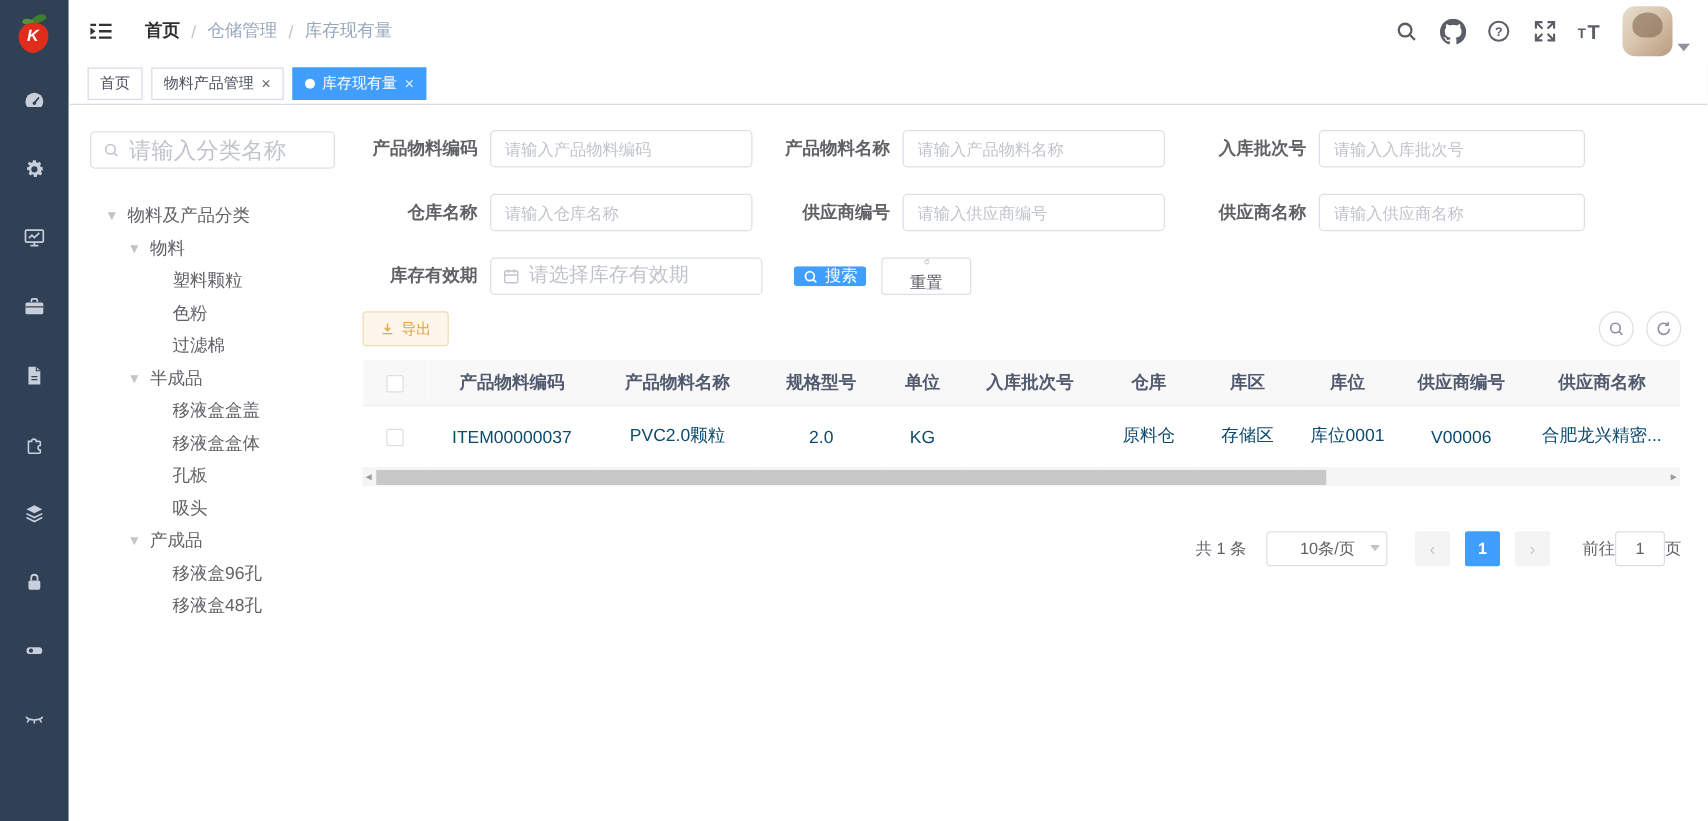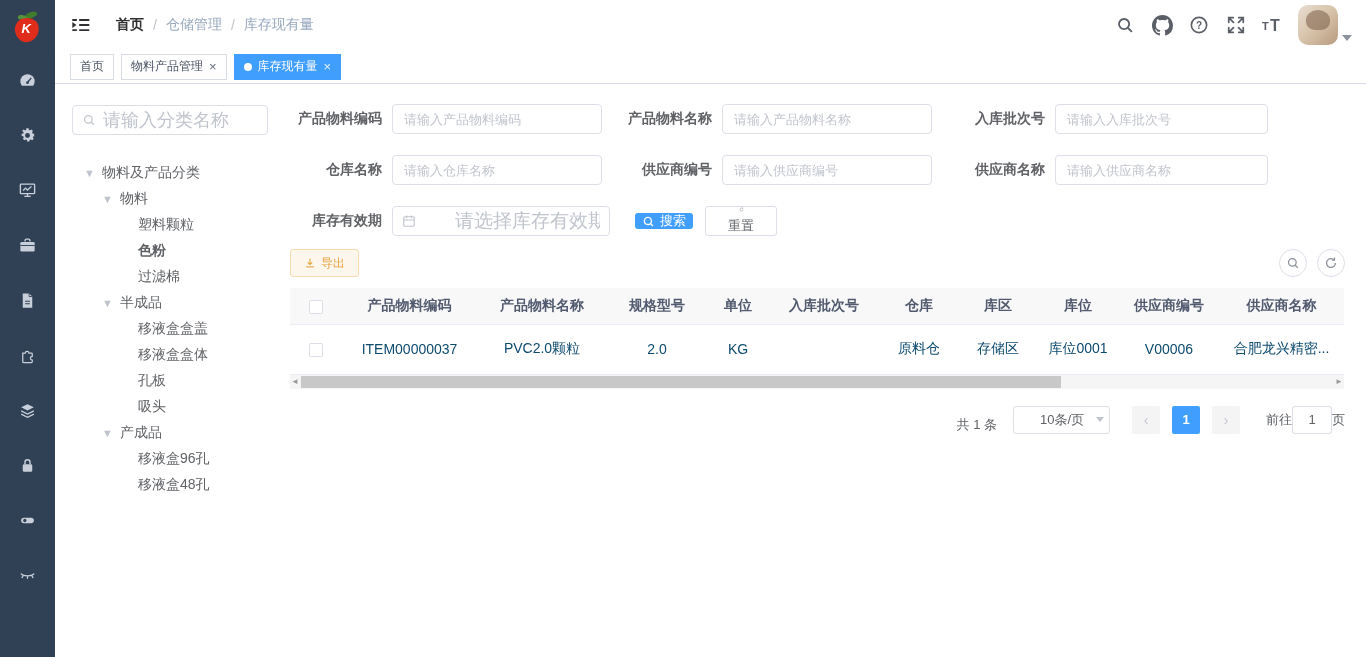--- a/index.html
+++ b/index.html
@@ -71,21 +71,21 @@
   
   .filter-grid { display:grid; grid-template-columns:92px 210px 100px 210px 103px 213px;
     column-gap:10px; row-gap:21px; align-items:center; }
   .f-label { font-size:14px; font-weight:700; color:#606266; text-align:right; white-space:nowrap; }
   .f-input { height:30px; border:1px solid #dcdfe6; border-radius:4px; width:100%; padding:0 11px;
     font-size:13px; color:#606266; outline:none; font-family:inherit; }
   .f-input::placeholder { color:#c0c4cc; }
   .filter-row3 { display:flex; align-items:center; margin-top:21px; }
   .date-box { width:218px; height:30px; border:1px solid #dcdfe6; border-radius:4px; margin-left:10px;
     display:flex; align-items:center; padding:0 9px; gap:7px; }
-  .date-box input { border:none; outline:none; flex:1; font-size:19px; min-width:0; font-family:Liberation Serif, serif;margin-left:32px; }
+  .date-box input { border:none; outline:none; flex:1; font-size:16px; min-width:0; font-family:Liberation Serif, serif; }
   .date-box input::placeholder { color:#c0c4cc; }
   .btn { display:inline-flex; align-items:center; justify-content:center; gap:5px; border-radius:3px;
     font-size:13px; cursor:pointer; border:1px solid transparent; white-space:nowrap; }
   .btn-search { width:58px; height:16px; background:#409eff; color:#fff; margin-left:25px; }
   .btn-reset { width:72px; height:30px; background:#fff; border-color:#dcdfe6; color:#606266; margin-left:12px;flex-direction:column; }
 
   
   .toolbar { display:flex; align-items:center; margin-top:13px;justify-content:space-between; }
   .btn-export { height:28px; padding:0 13px; background:#fdf6ec; border-color:#f5dab1; color:#e6a23c; font-size:12px; }
   .toolbar-right { margin-left:auto; display:flex; gap:10px; }
@@ -103,21 +103,21 @@
     vertical-align:middle; cursor:pointer; }
 
   
   .h-scroll { height:14px; width:1054px; background:#f5f5f5; display:flex; align-items:center; }
   .h-arrow { width:10px; flex:none; display:flex; align-items:center; justify-content:center; color:#9a9a9a;
     font-size:8px; cursor:pointer; }
   .h-track { flex:1; height:14px; position:relative; }
   .h-thumb { position:absolute; left:1px; top:1px; height:12px; width:73.5%; background:#c8c8c8; cursor:pointer; }
 
   
-  .pagination { margin-top:17px; display:flex; justify-content:flex-end; align-items:flex-end;
+  .pagination { margin-top:36px; display:flex; justify-content:flex-end; align-items:center;
     font-size:13px; color:#606266; }
   .pg-total { margin-right:16px; }
   .pg-size { width:97px; height:28px; border:1px solid #dcdfe6; border-radius:3px; display:flex;
     align-items:center; justify-content:center; gap:12px; cursor:pointer; color:#606266;padding-left:21px; }
   .pg-size-caret { width:0; height:0; border-left:4px solid transparent; border-right:4px solid transparent;
     border-top:5px solid #c0c4cc; }
   .pg-btn { width:28px; height:28px; border-radius:2px; background:#f4f4f5; color:#c0c4cc; display:flex;
     align-items:center; justify-content:center; font-size:14px; cursor:pointer; }
   .pg-prev { margin-left:22px; } .pg-next { margin-left:12px; }
   .pg-page { width:28px; height:28px; border-radius:2px; background:#409eff; color:#fff; font-weight:700;
@@ -294,21 +294,21 @@
               <span>物料及产品分类</span>
             </div>
             <div class="tree-node" style="padding-left: 30px;">
               <span class="tree-caret">▼</span>
               <span>物料</span>
             </div>
             <div class="tree-node" style="padding-left: 48px;">
               <span class="tree-caret"></span>
               <span>塑料颗粒</span>
             </div>
-            <div class="tree-node" style="padding-left: 48px; font-weight: bold;">
+            <div class="tree-node" style="padding-left: 48px;">
               <span class="tree-caret"></span>
               <span>色粉</span>
             </div>
             <div class="tree-node" style="padding-left: 48px;">
               <span class="tree-caret"></span>
               <span>过滤棉</span>
             </div>
             <div class="tree-node" style="padding-left: 30px;">
               <span class="tree-caret">▼</span>
               <span>半成品</span>

